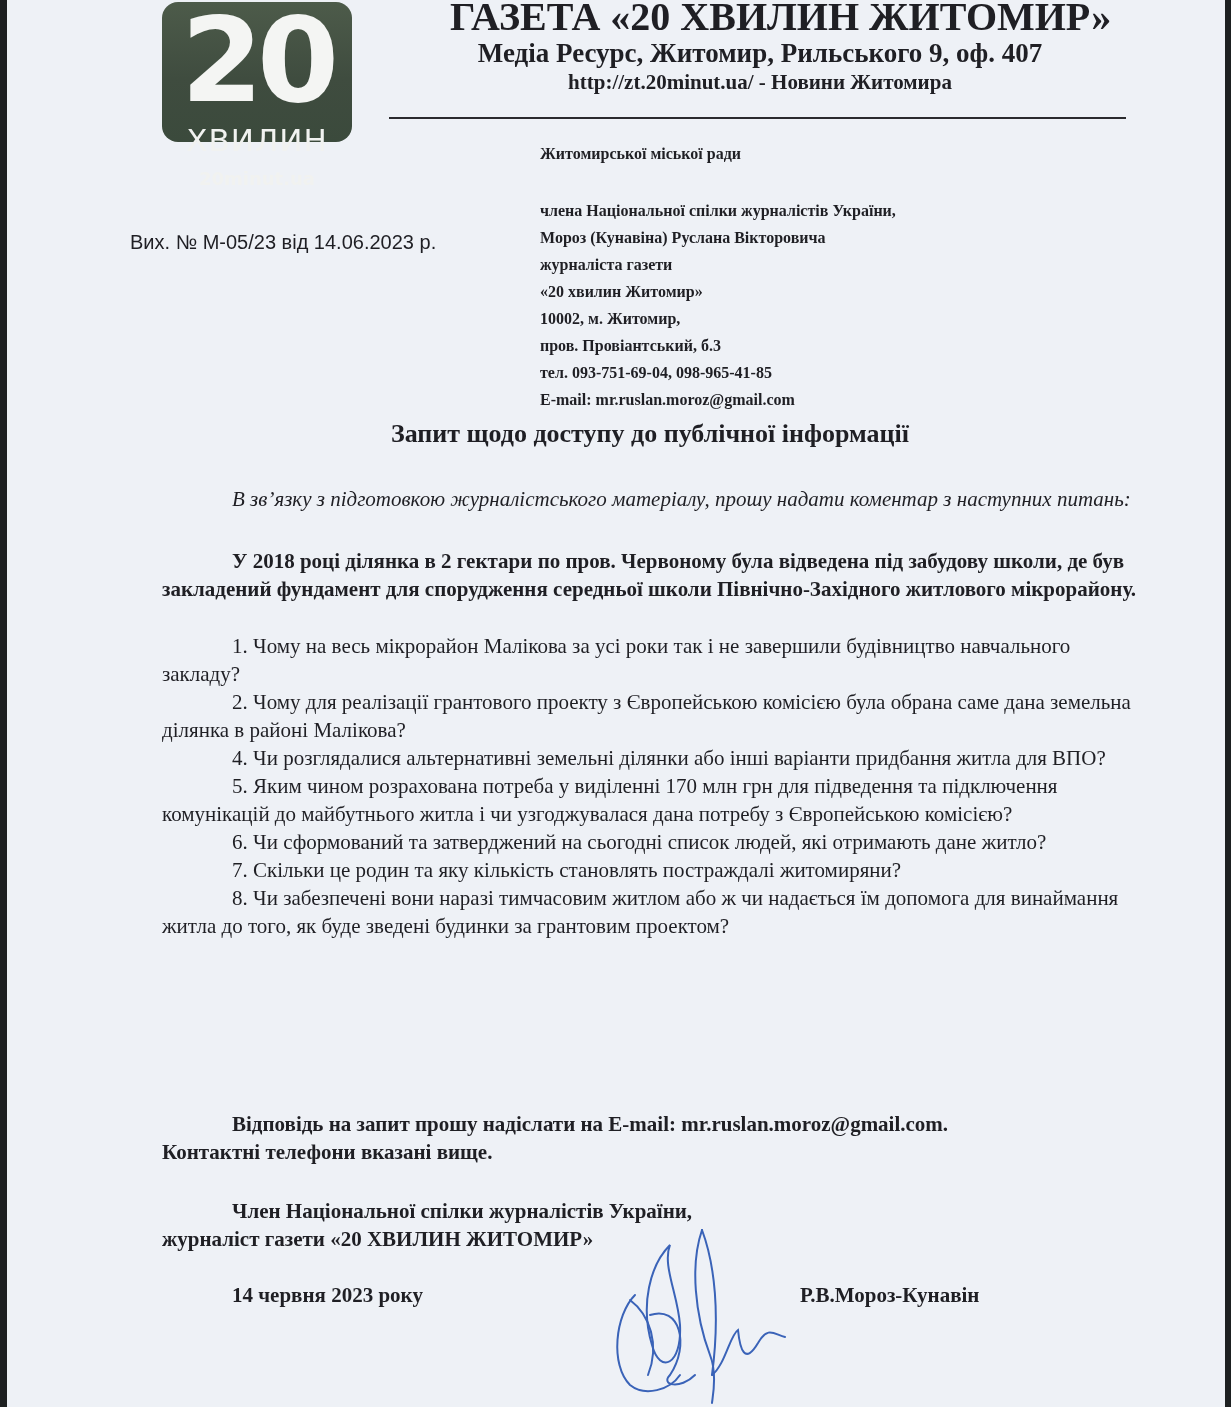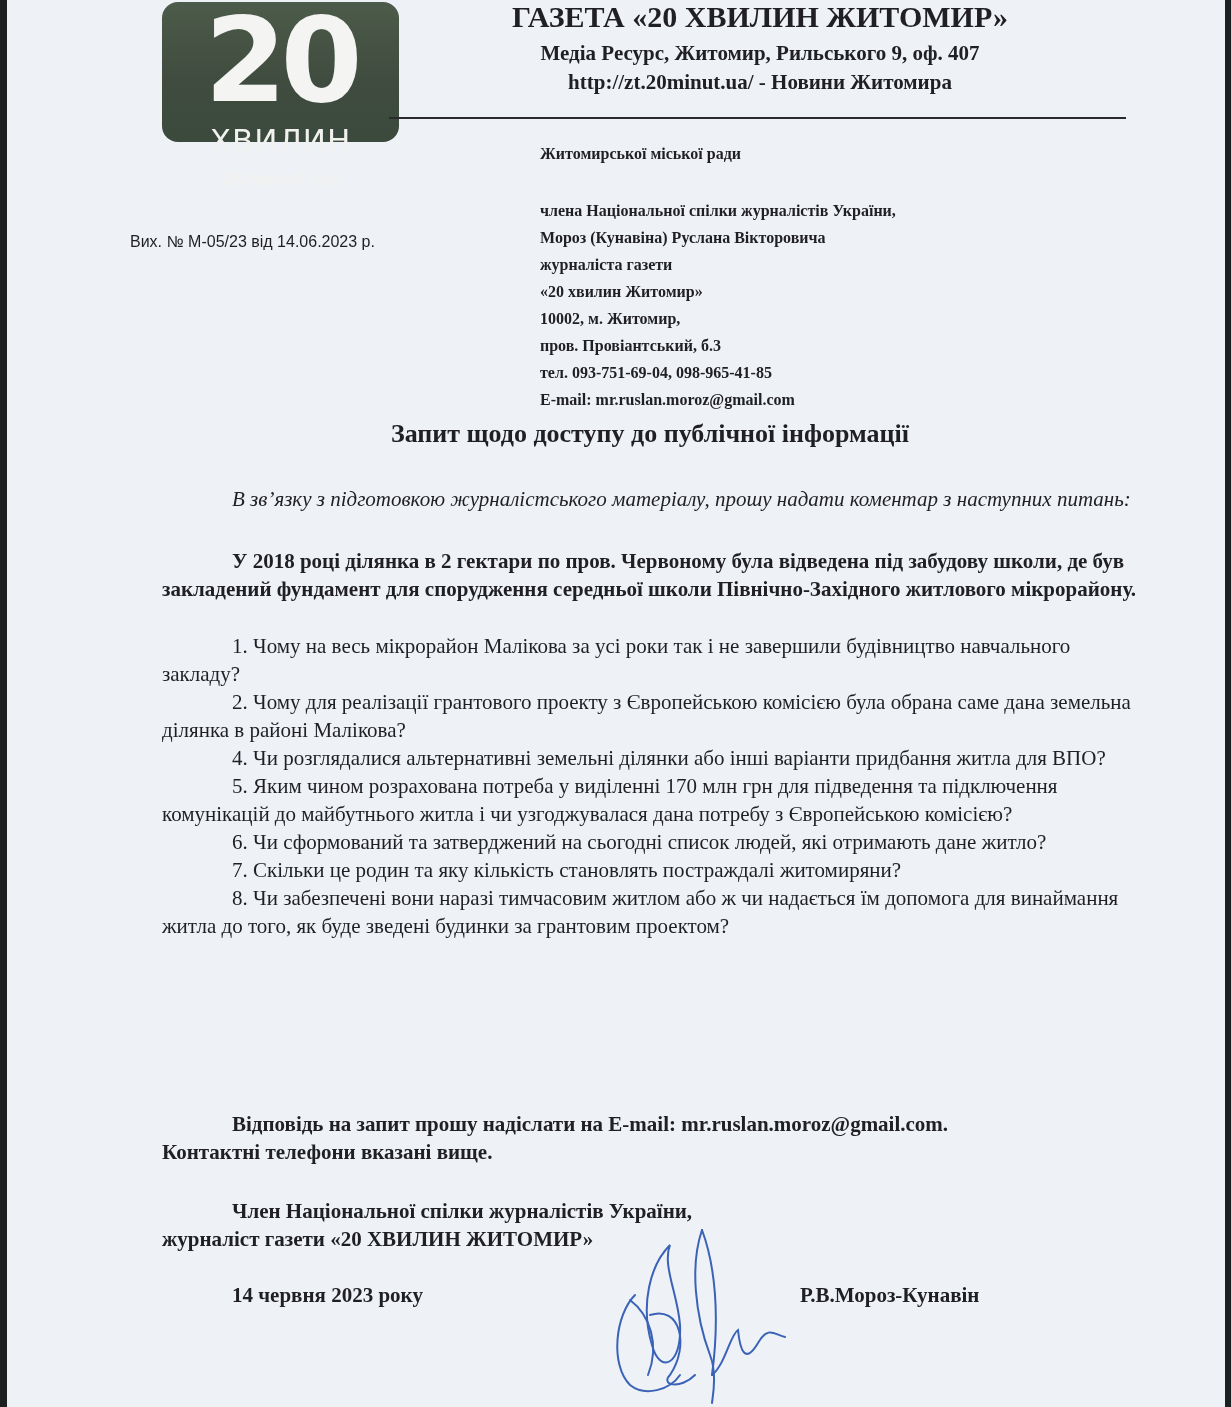--- a/index.html
+++ b/index.html
@@ -10,49 +10,48 @@
     color: #1f1f24;
   }
   .edge-left { position: absolute; left: 0; top: 0; width: 7px; height: 1407px; background: #1d2021; }
   .edge-right { position: absolute; right: 0; top: 0; width: 6px; height: 1407px; background: #1d2021; }
 
   
   .logo {
     position: absolute; left: 162px; top: 2px; width: 190px; height: 140px;
     background: linear-gradient(180deg, #4d5b4a 0%, #3f4c3f 55%, #3b4a3c 100%);
     border-radius: 16px;
-    padding-left: 47px;
   }
   .logo-num {
     position: absolute; left: 0; right: 0; top: -6px; text-align: center;
     font-family: "DejaVu Sans", sans-serif; font-weight: bold;
     font-size: 118px; color: #f4f5f3; letter-spacing: -6px; line-height: 128px;
   }
   .logo-word {
     position: absolute; left: 0; right: 0; top: 120px; text-align: center;
     font-family: "DejaVu Sans", sans-serif; font-size: 31px; color: #f1f2f0;
     letter-spacing: 1px; line-height: 36px;
   }
   .logo-rule { position: absolute; left: 0; right: 0; top: 160px; height: 4px; background: #eef1f6; }
   .logo-url {
     position: absolute; left: 0; right: 0; top: 164px; text-align: center;
     font-family: "DejaVu Sans", sans-serif; font-weight: bold; font-size: 18px;
     color: #f1f2f0; line-height: 26px;
   }
 
   
   .hdr { position: absolute; left: 450px; width: 620px; text-align: center; font-weight: bold; white-space: nowrap; }
-  .hdr-title { top: 0px; font-size: 30px; line-height: 34px; }
-  .hdr-addr { top: 40px; font-size: 21px; line-height: 26px; }
+  .hdr-title { top: 0px; font-size: 40px; line-height: 34px; }
+  .hdr-addr { top: 40px; font-size: 27px; line-height: 26px; }
   .hdr-url { top: 69px; font-size: 21px; line-height: 26px; }
   .hdr-rule { position: absolute; left: 389px; top: 117px; width: 737px; height: 2px; background: #2a2a2e; }
 
   .outgoing {
     position: absolute; left: 130px; top: 230px;
-    font-family: "Liberation Sans", sans-serif; font-size: 16px; line-height: 24px; white-space: nowrap;
+    font-family: "Liberation Sans", sans-serif; font-size: 20px; line-height: 24px; white-space: nowrap;
   }
 
   .recip { position: absolute; left: 540px; font-weight: bold; font-size: 16px; line-height: 27px; white-space: nowrap; margin-top: 10px; }
   .recip-council { top: 130px; }
   .recip-block { top: 187px; }
   .recip-block div { height: 27px; }
 
   .doc-title {
     position: absolute; left: 150px; width: 1000px; top: 418px; text-align: center;
     font-weight: bold; font-size: 26px; line-height: 32px;

